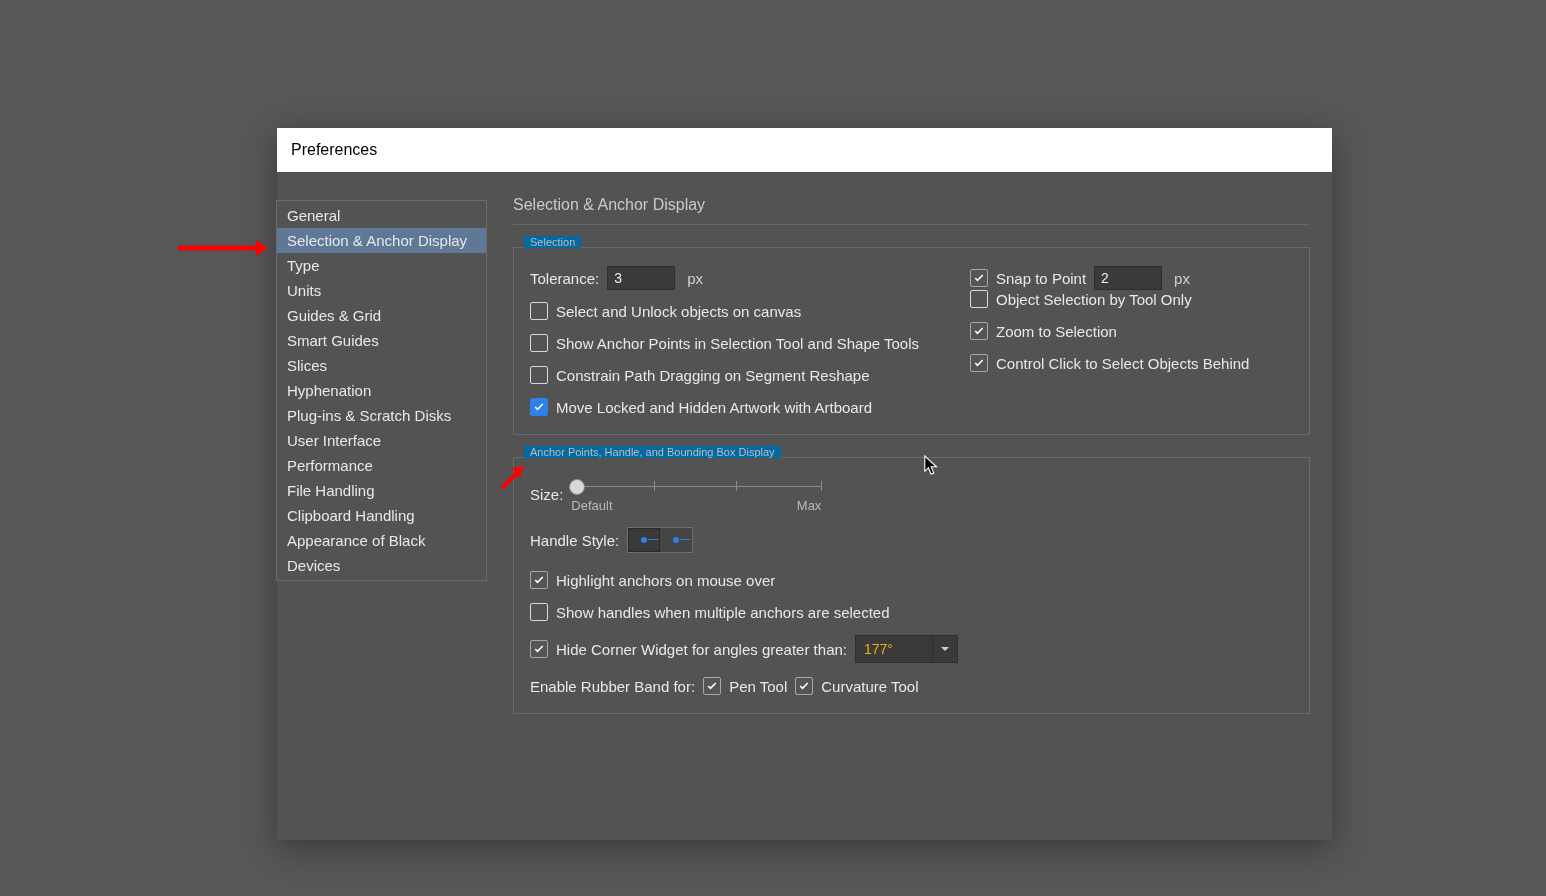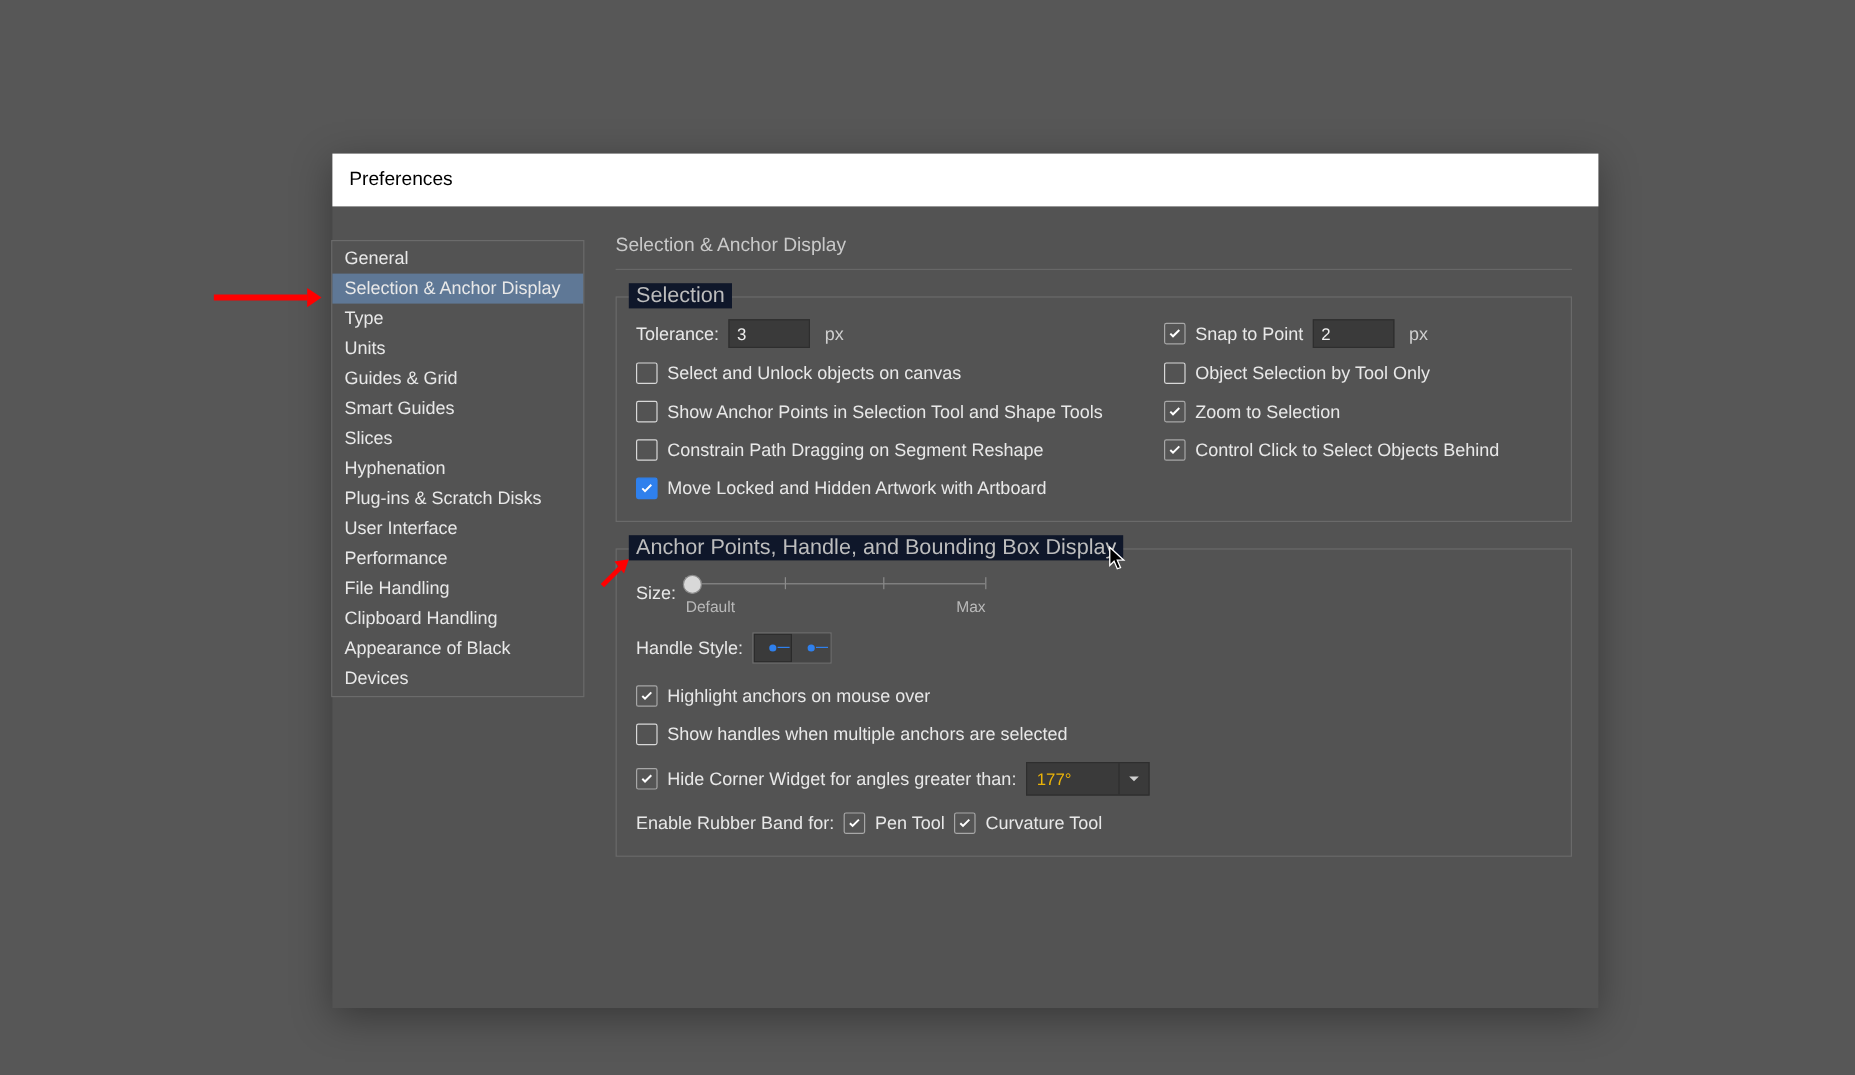--- a/index.html
+++ b/index.html
@@ -7,25 +7,25 @@
 .titlebar{height:44px;background:#fff;color:#000;display:flex;align-items:center;padding:0 14px;font-size:16px}
 .body{display:flex;height:calc(100% - 44px)}
 .sidebar{width:210px;padding-top:28px}
 .sidebar-list{border:1px solid #6b6b6b;margin:0 0 0 -1px;padding:2px 0}
 .sidebar-item{padding:4px 10px;cursor:default;font-size:15px;color:#e8e8e8;white-space:nowrap}
 .sidebar-item.selected{background:#5f7896}
 .main{flex:1;padding:24px 22px 0 26px}
 .section-title{color:#c9c9c9;font-size:16px;margin-bottom:10px}
 .hr{border-top:1px solid #676767;margin-top:2px}
 .group{border:1px solid #6a6a6a;margin-top:22px;padding:18px 16px 18px 16px;position:relative}
-.group-legend{position:absolute;top:-12px;left:10px;background:#0f172a;padding:0 6px;color:#bdbdbd;font-size:18px}
+.group-legend{position:absolute;top:-12px;left:10px;background:#0369a1;padding:0 6px;color:#bdbdbd;font-size:11px}
 .row{display:flex;align-items:center;gap:8px;color:#e8e8e8}
 .cols{display:flex}
 .colL{width:440px;display:flex;flex-direction:column;gap:12px}
-.colR{flex:1;display:flex;flex-direction:column;gap:12px}
+.colR{flex:1;display:flex;flex-direction:column;}
 input.txt{background:#3a3a3a;border:1px solid #2e2e2e;color:#eee;width:54px;height:22px;padding:0 6px;font-size:14px}
 .unit{color:#cfcfcf;margin-left:4px}
 .cb{width:16px;height:16px;border:1px solid #d8d8d8;border-radius:2px;display:inline-flex;align-items:center;justify-content:center;flex:0 0 auto;background:transparent}
 .cb.checked{background:#2f80ed;border-color:#2f80ed}
 .cb.checked.dark{background:#555;border-color:#a7a7a7}
 .cb svg{width:12px;height:12px;display:block}
 .cb:not(.checked) svg{display:none}
 .slider{position:relative;width:250px;height:20px}
 .slider-track{position:absolute;top:10px;left:0;right:0;height:1px;background:#8b8b8b}
 .slider-tick{position:absolute;top:5px;width:1px;height:10px;background:#8b8b8b}

